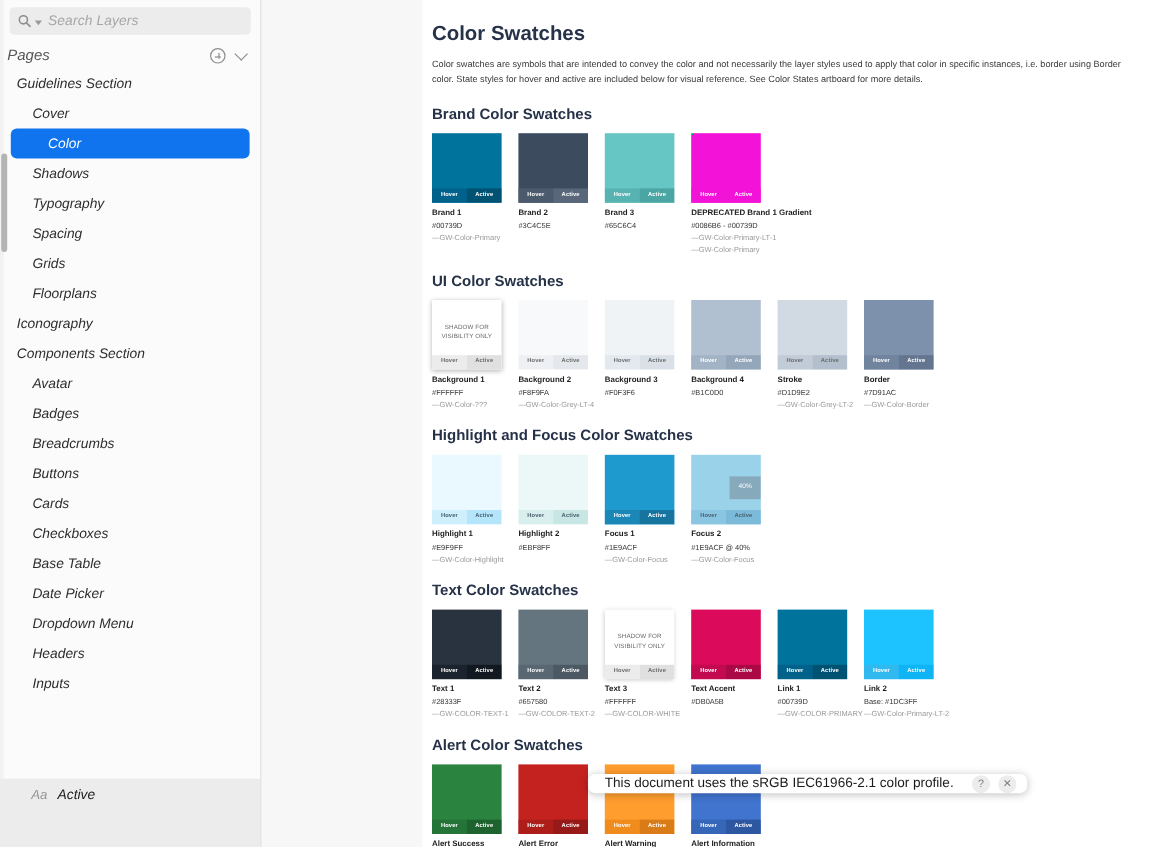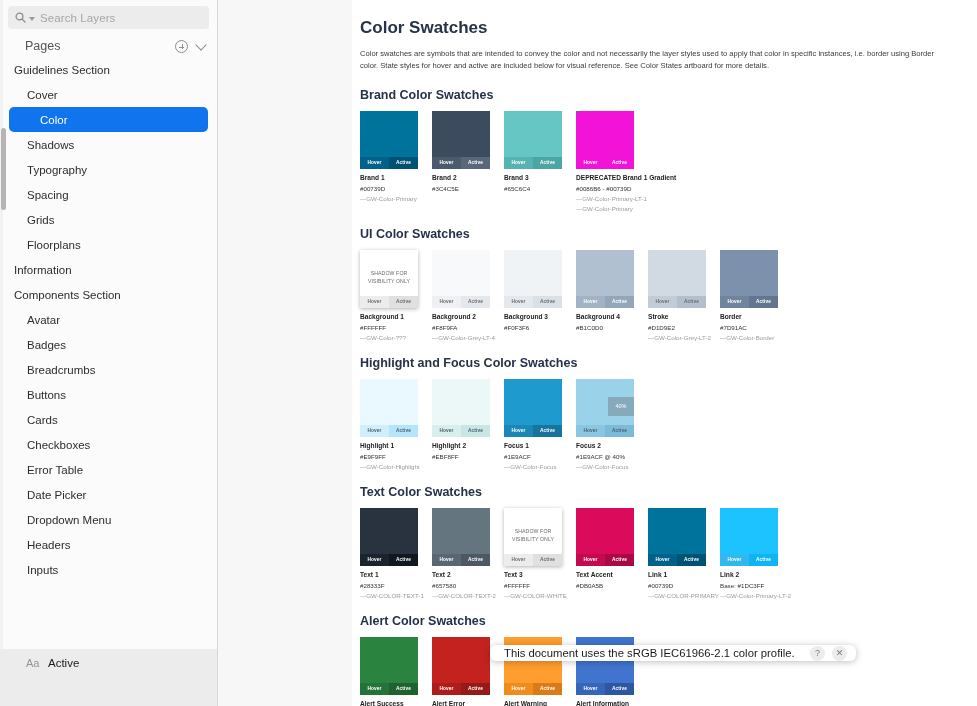--- a/index.html
+++ b/index.html
@@ -11,36 +11,37 @@
     overflow: hidden;
     position: relative;
   }
 
   
   #sidebar {
     position: absolute; left:0; top:0; width:218px; height:706px;
     background:#fbfbfb;
     border-right:1px solid #d8d8d8;
     overflow:hidden;
+    font-style:italic;
   }
   #search-row { padding:6px 8px 4px 8px; }
   #search-box {
     height:23px; background:#ececec; border-radius:4px;
     display:flex; align-items:center; padding:0 7px; gap:5px;
   }
   #search-box .mag { flex:0 0 auto; display:flex; align-items:center; }
   #search-box .caret {
     width:0;height:0;border-left:3px solid transparent;border-right:3px solid transparent;
     border-top:4px solid #9a9a9a; margin-left:-2px; margin-top:3px;
   }
   #search-placeholder { font-size:11.5px; color:#a6a6a6; letter-spacing:.1px; }
 
   #pages-row {
     display:flex; align-items:flex-end; justify-content:space-between;
-    padding:6px 12px 4px 25px; height:24px;
+    padding:6px 12px 4px 6px; height:24px;
   }
   #pages-label { font-size:12.5px; color:#555; }
   #pages-actions { display:flex; align-items:center; gap:9px; }
   .circ-plus { width:13px;height:13px;border:1px solid #8d8d8d;border-radius:50%;
     position:relative; }
   .circ-plus:before, .circ-plus:after { content:""; position:absolute; background:#8d8d8d; }
   .circ-plus:before { left:3px; right:3px; top:5.5px; height:1px; }
   .circ-plus:after { top:3px; bottom:3px; left:5.5px; width:1px; }
   .chev { width:8px;height:8px;border-right:1.3px solid #8d8d8d;border-bottom:1.3px solid #8d8d8d;
     transform:rotate(45deg); margin-top:-4px; }
@@ -199,21 +200,21 @@
       <div class="tree-item lvl1">
         <span>Spacing</span>
       </div>
       <div class="tree-item lvl1">
         <span>Grids</span>
       </div>
       <div class="tree-item lvl1">
         <span>Floorplans</span>
       </div>
       <div class="tree-item lvl0">
-        <span>Information</span>
+        <span>Iconography</span>
       </div>
       <div class="tree-item lvl0">
         <span>Components Section</span>
       </div>
       <div class="tree-item lvl1">
         <span>Avatar</span>
       </div>
       <div class="tree-item lvl1">
         <span>Badges</span>
       </div>
@@ -223,21 +224,21 @@
       <div class="tree-item lvl1">
         <span>Buttons</span>
       </div>
       <div class="tree-item lvl1">
         <span>Cards</span>
       </div>
       <div class="tree-item lvl1">
         <span>Checkboxes</span>
       </div>
       <div class="tree-item lvl1">
-        <span>Error Table</span>
+        <span>Base Table</span>
       </div>
       <div class="tree-item lvl1">
         <span>Date Picker</span>
       </div>
       <div class="tree-item lvl1">
         <span>Dropdown Menu</span>
       </div>
       <div class="tree-item lvl1">
         <span>Headers</span>
       </div>

